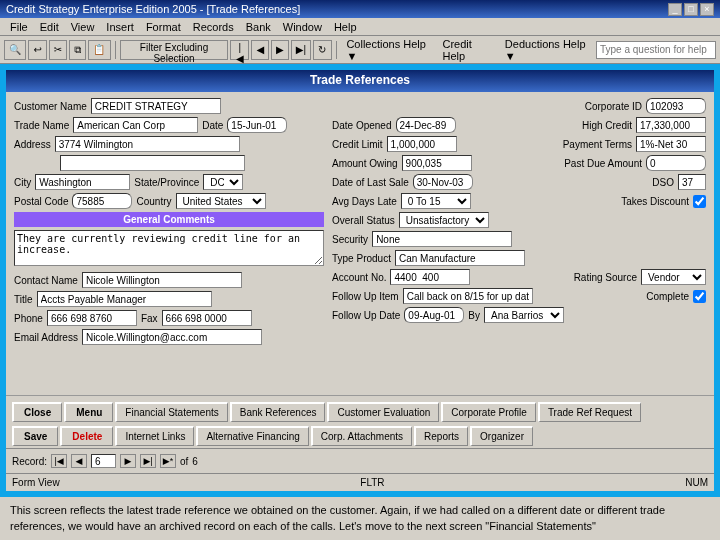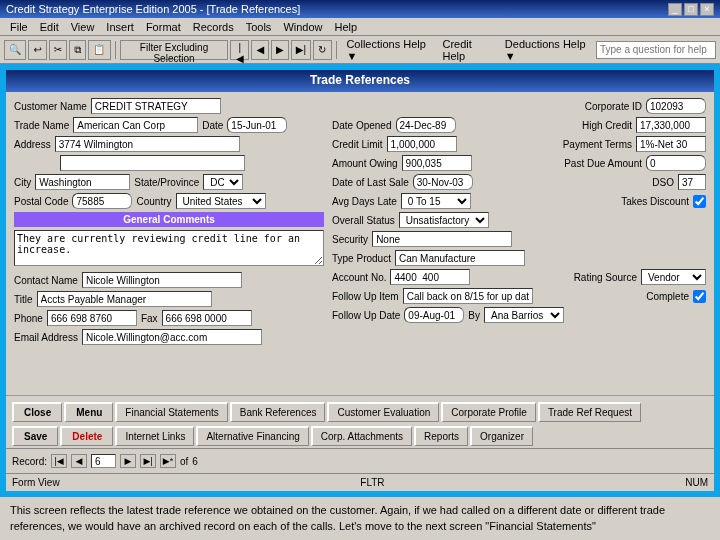--- a/index.html
+++ b/index.html
@@ -228,21 +228,21 @@
     </div>
   </div>
 
   <div class="menu-bar">
     <span class="menu-item">File</span>
     <span class="menu-item">Edit</span>
     <span class="menu-item">View</span>
     <span class="menu-item">Insert</span>
     <span class="menu-item">Format</span>
     <span class="menu-item">Records</span>
-    <span class="menu-item">Tools</span>
+    <span class="menu-item">Bank</span>
     <span class="menu-item">Window</span>
     <span class="menu-item">Help</span>
   </div>
 
   <div class="toolbar">
     <button class="toolbar-btn">🔍</button>
     <button class="toolbar-btn">↩</button>
     <button class="toolbar-btn">✂</button>
     <button class="toolbar-btn">⧉</button>
     <button class="toolbar-btn">📋</button>

